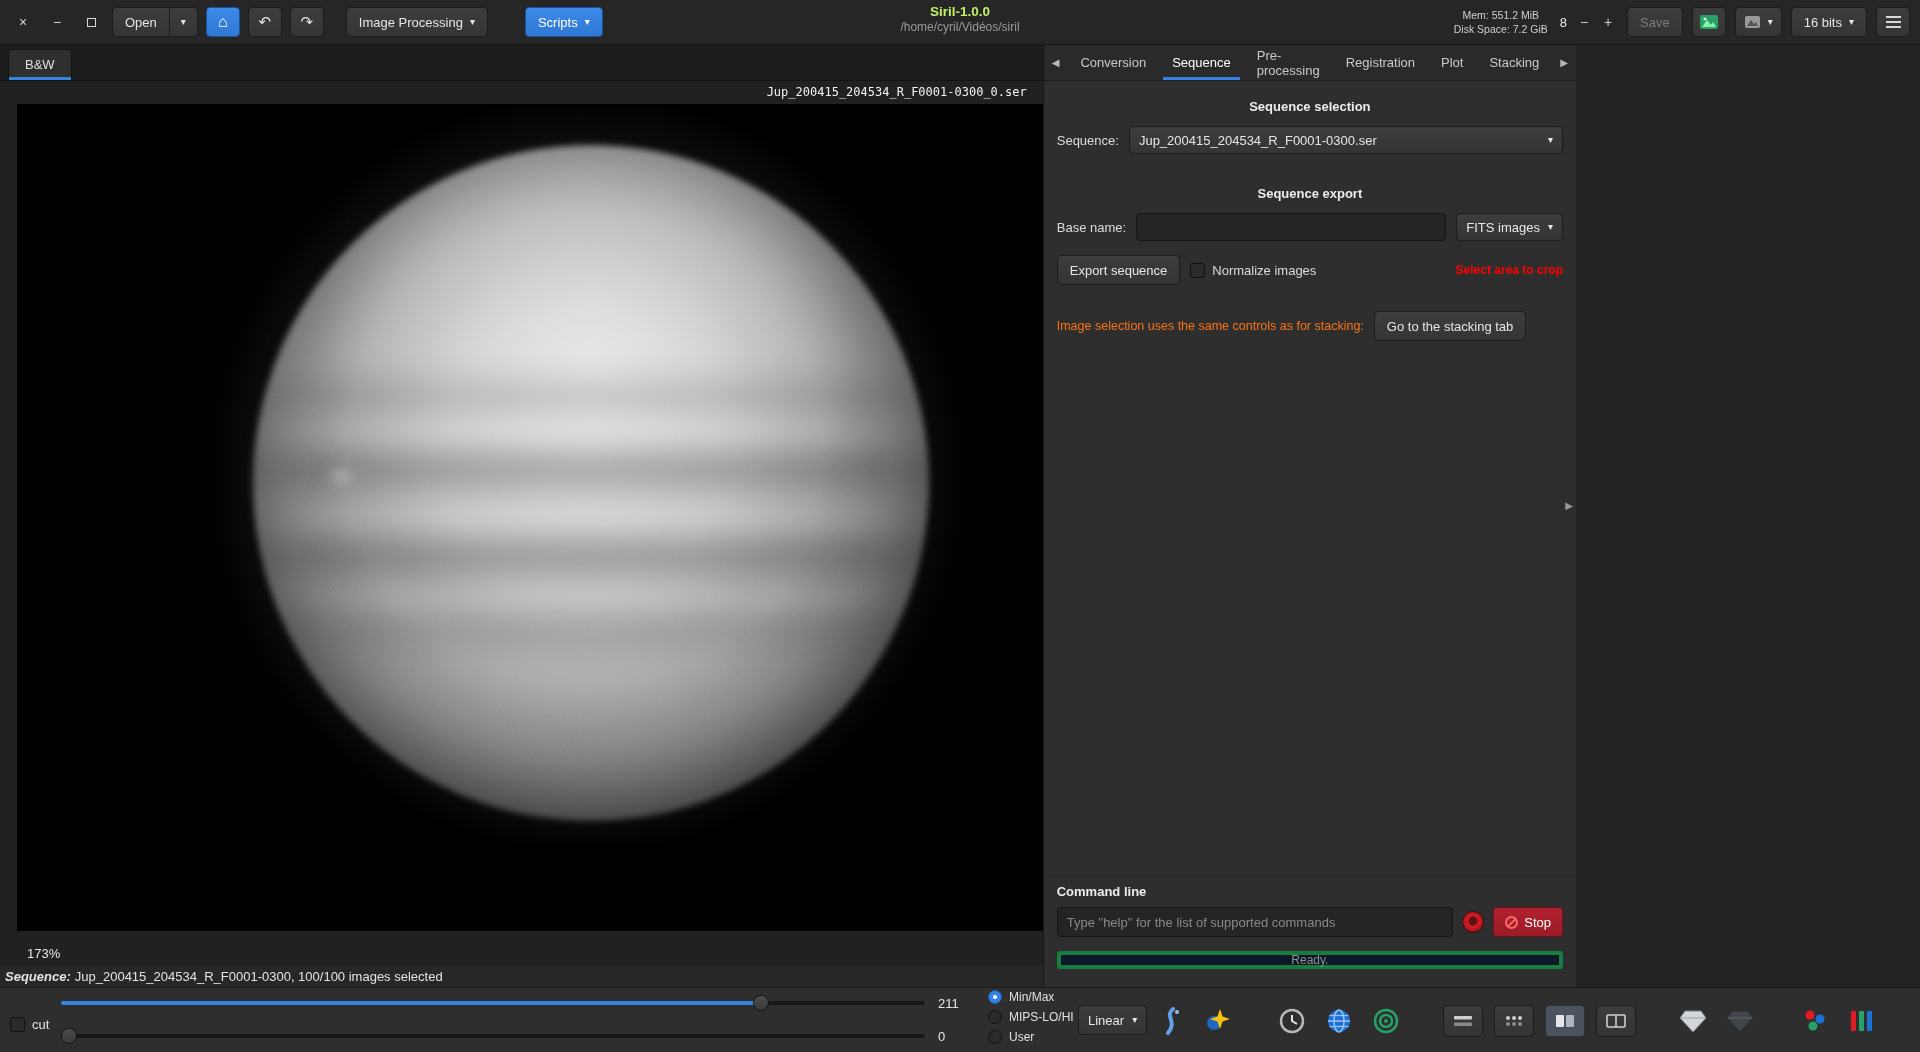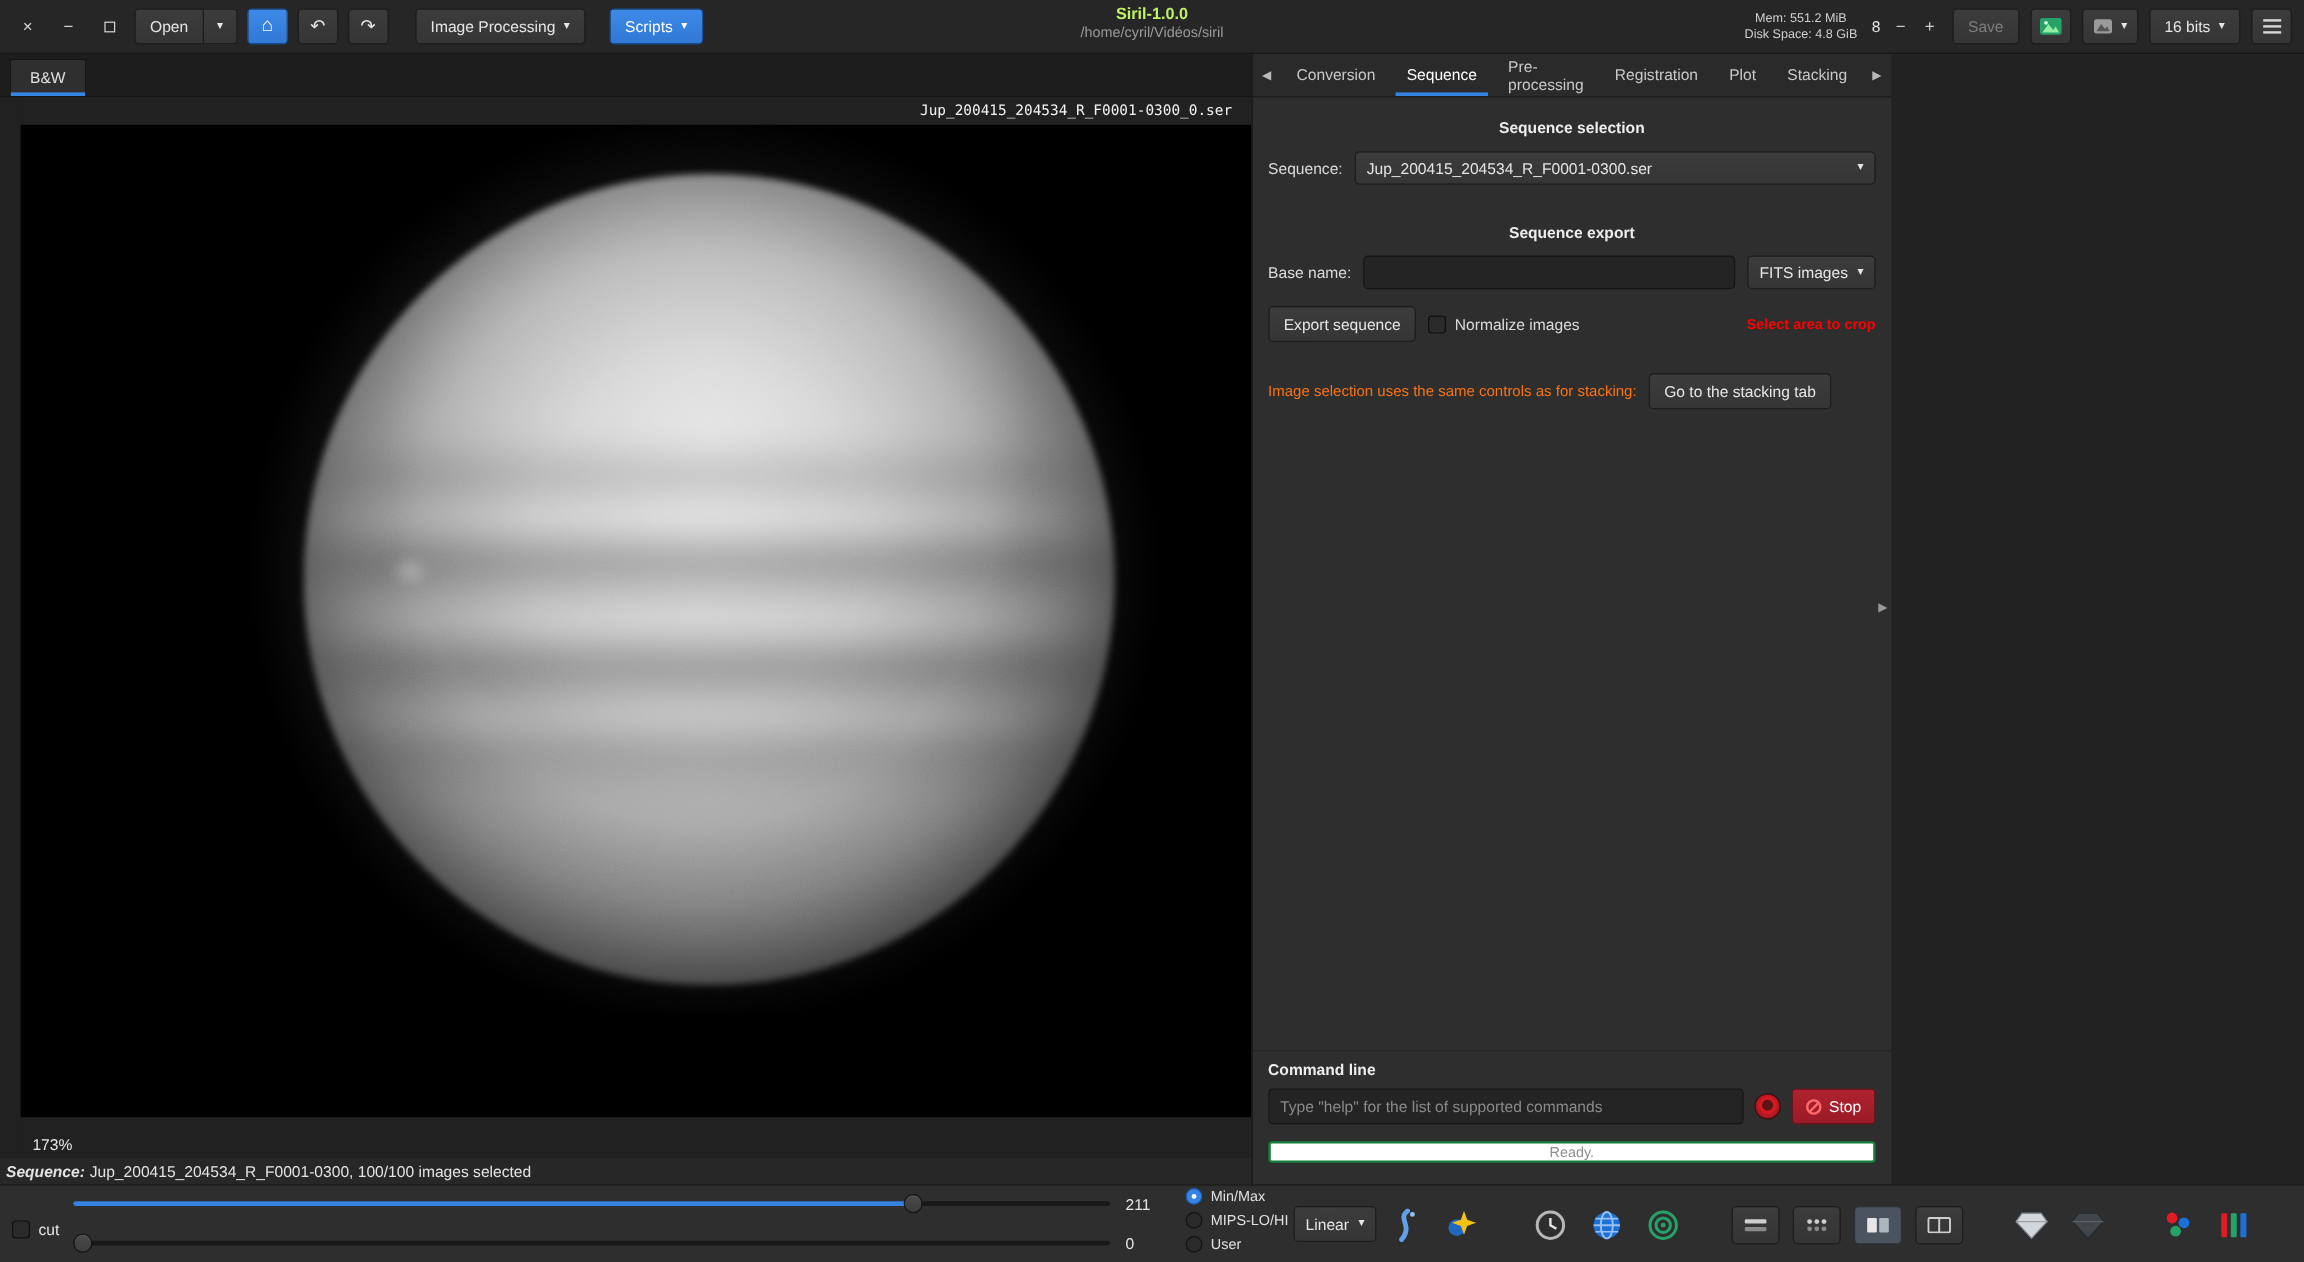--- a/index.html
+++ b/index.html
@@ -94,21 +94,21 @@
   .cmdline { border-top:1px solid #232323; padding:8px 13px 4px; }
   .cmdline h4 { font-size:13px; color:#ededed; margin-bottom:8px; }
   .cmdrow { display:flex; align-items:center; gap:9px; }
   .cmd-circle { width:22px; height:22px; border-radius:50%; flex:0 0 auto;
                 background:radial-gradient(circle at 50% 45%, #5e1414 28%, #e01b24 34%, #a3161e 70%, #5e1414 74%);
                 border:1px solid #3c0d0d; }
   .stop-btn { background:linear-gradient(#b0222f,#9a1b27); border:1px solid #6e1019; color:#fff;
               border-radius:4px; height:30px; padding:0 11px; display:inline-flex; align-items:center; gap:6px; font-size:13px; }
   .stop-ico { width:13px; height:13px; border:2px solid #ff6b6b; border-radius:50%; position:relative; display:inline-block; }
   .stop-ico::after { content:""; position:absolute; left:-1px; top:4px; width:11px; height:2px; background:#ff6b6b; transform:rotate(-45deg); }
-  .progress { margin:10px 13px 0; height:18px; background:#ffffff; border:2px solid #15803d; border-radius:3px;
+  .progress { margin:10px 13px 0; height:18px; background:#0f172a; border:4px solid #15803d; border-radius:3px;
               display:flex; align-items:center; justify-content:center; font-size:12px; color:#8f8f8f; }
   .panel-handle { position:absolute; right:2px; top:455px; color:#9a9a9a; font-size:10px; }
 
   
   .bottombar { position:absolute; left:0; top:987px; width:1920px; height:65px; background:#2e2e2e; border-top:1px solid #1b1b1b; }
   .cut-wrap { position:absolute; left:10px; top:29px; display:flex; align-items:center; gap:7px; }
   .slider { position:absolute; height:16px; }
   .s-track { position:absolute; left:0; right:0; top:6px; height:4px; background:#181818; border-radius:2px; }
   .s-fill { position:absolute; left:0; top:6px; height:4px; background:#3584e4; border-radius:2px; }
   .s-knob { position:absolute; top:0; width:16px; height:16px; border-radius:50%;
@@ -152,34 +152,34 @@
         <span style="font-size:15px;">↶</span>
       </button>
     <button class="btn icon-btn">
         <span style="font-size:15px;">↷</span>
       </button>
 
     <button class="btn" style="margin-left:14px;">
       <span>Image Processing</span>
       <span class="caret">▾</span>
     </button>
-    <button class="btn blue" style="margin-left:12px;">
+    <button class="btn blue" style="margin-left:29px;">
       <span>Scripts</span>
       <span class="caret">▾</span>
     </button>
 
     <div class="title-block">
       <div class="t">Siril-1.0.0</div>
       <div class="s">/home/cyril/Vidéos/siril</div>
     </div>
 
     <div class="right-cluster">
       <div class="mem">
         <div>Mem: 551.2 MiB</div>
-        <div>Disk Space: 4.8 GiB</div>
+        <div>Disk Space: 7.2 GiB</div>
       </div>
       <div class="spin">
         <span class="spin-val">8</span>
         <button class="spin-btn">−</button>
         <button class="spin-btn">+</button>
       </div>
       <button class="btn disabled">Save</button>
       <button class="btn icon-btn">
         <svg width="20" height="16" viewBox="0 0 20 16">
           <rect x="1" y="1" width="18" height="14" rx="2" fill="#26a269"></rect>

